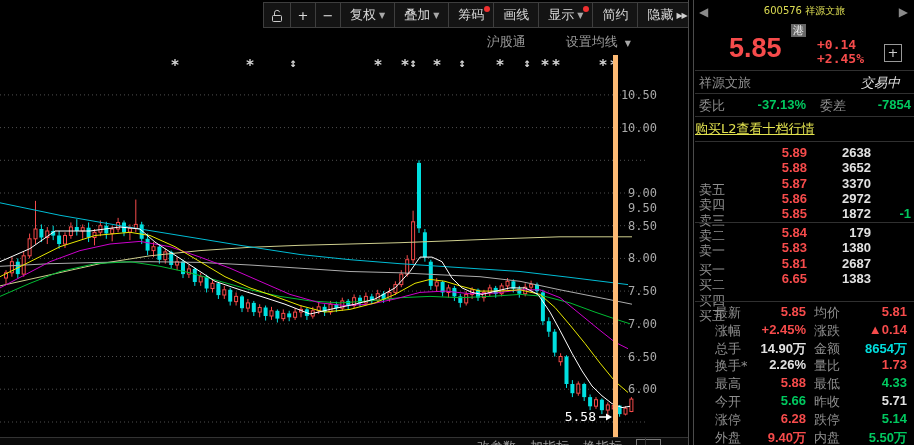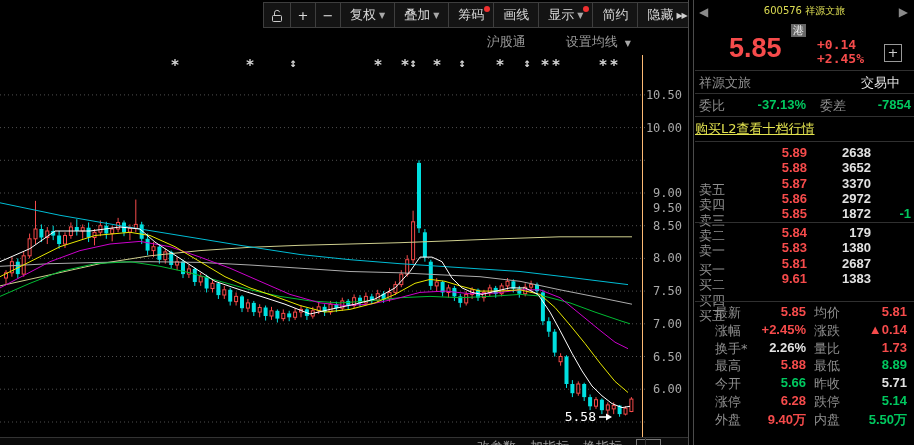--- a/index.html
+++ b/index.html
@@ -12,21 +12,21 @@
           padding:0 9px;cursor:pointer;white-space:nowrap;}
   .tb-btn.sq{padding:0 6px;min-width:12px;}
   .caret{font-size:8px;color:#a8a8a8;margin-left:3px;}
   .dot{position:absolute;top:3px;right:3px;width:6px;height:6px;border-radius:50%;background:#f03030;}
   .dbl{font-size:8px;letter-spacing:-1px;margin-left:3px;color:#cfcfcf;}
   .subbar{position:absolute;top:33px;left:0;width:645px;display:flex;justify-content:flex-end;
           gap:40px;padding-right:14px;box-sizing:border-box;color:#9a9a9a;}
   .subbar span{cursor:pointer;}
   
   .chart-wrap{position:absolute;left:0;top:55px;width:645px;height:382px;}
-  .yaxis{position:absolute;left:642px;top:55px;width:43px;height:382px;border-left:1px solid #fdba74;}
+  .yaxis{position:absolute;left:613px;top:55px;width:43px;height:382px;border-left:5px solid #fdba74;}
   .yaxis div{position:absolute;right:4px;color:#a9a9a9;font-family:"DejaVu Sans Mono",monospace;font-size:12px;}
   .bottombar{position:absolute;left:0;top:437px;width:688px;height:8px;border-top:1px solid #333;
              overflow:hidden;background:#0a0a0a;}
   .bb-row{position:absolute;left:477px;top:1px;display:flex;gap:14px;color:#999;font-size:13px;line-height:16px;}
   .bb-more{border:1px solid #777;padding:0 6px;line-height:12px;font-size:11px;}
   .vline{position:absolute;left:645px;top:437px;width:1px;height:8px;background:#333;}
   
   .rp{position:absolute;left:688px;top:0;width:225px;height:445px;background:#000;
       border-left:1px solid #4b4b4b;}
   .rp-groove{position:absolute;left:4px;top:0;bottom:0;width:1px;background:#4b4b4b;}
@@ -475,21 +475,21 @@
     <div class="rp-price num">5.85</div>
     <div class="rp-chg">
       <div>+0.14</div>
       <div>+2.45%</div>
     </div>
     <div class="rp-plus">+</div>
 
     <div class="sep" style="top:70px;"></div>
     <div class="row" style="top:74px;height:18px;">
       <span class="lbl" style="position:absolute;left:4px;">祥源文旅</span>
-      <span class="white" style="position:absolute;right:14px;">交易中</span>
+      <span class="white" style="position:absolute;right:14px;font-style:italic;">交易中</span>
     </div>
     <div class="sep" style="top:93px;"></div>
 
     <div class="row" style="top:97px;height:18px;">
       <span class="lbl" style="position:absolute;left:4px;">委比</span>
       <span class="num green" style="position:absolute;right:108px;">-37.13%</span>
       <span class="lbl" style="position:absolute;left:125px;">委差</span>
       <span class="num green" style="position:absolute;right:3px;">-7854</span>
     </div>
     <div class="sep" style="top:116px;"></div>
@@ -540,50 +540,56 @@
         <span class="num red p">5.83</span>
         <span class="num v">1380</span>
       </div>
       <div class="orow">
         <span class="lbl">买四</span>
         <span class="num red p">5.81</span>
         <span class="num v">2687</span>
       </div>
       <div class="orow">
         <span class="lbl">买五</span>
-        <span class="num red p">9.61</span>
+        <span class="num red p">6.65</span>
         <span class="num v">1383</span>
       </div>
     </div>
     <div class="sep" style="top:301px;"></div>
 
     <div class="row" style="top:303px;">
       <div class="srow">
         <span class="lbl l1">最新</span>
         <span class="num v1 red">5.85</span>
         <span class="lbl l2">均价</span>
         <span class="num v2 red">5.81</span>
       </div>
       <div class="srow">
         <span class="lbl l1">涨幅</span>
         <span class="num v1 red">+2.45%</span>
         <span class="lbl l2">涨跌</span>
         <span class="num v2 red">▲0.14</span>
       </div>
       <div class="srow">
+        <span class="lbl l1">总手</span>
+        <span class="num v1 white">14.90万</span>
+        <span class="lbl l2">金额</span>
+        <span class="num v2 cyan">8654万</span>
+      </div>
+      <div class="srow">
         <span class="lbl l1">换手*</span>
         <span class="num v1 white">2.26%</span>
         <span class="lbl l2">量比</span>
         <span class="num v2 red">1.73</span>
       </div>
       <div class="srow">
         <span class="lbl l1">最高</span>
         <span class="num v1 red">5.88</span>
         <span class="lbl l2">最低</span>
-        <span class="num v2 green">8.89</span>
+        <span class="num v2 green">4.33</span>
       </div>
       <div class="srow">
         <span class="lbl l1">今开</span>
         <span class="num v1 green">5.66</span>
         <span class="lbl l2">昨收</span>
         <span class="num v2 white">5.71</span>
       </div>
       <div class="srow">
         <span class="lbl l1">涨停</span>
         <span class="num v1 red">6.28</span>

